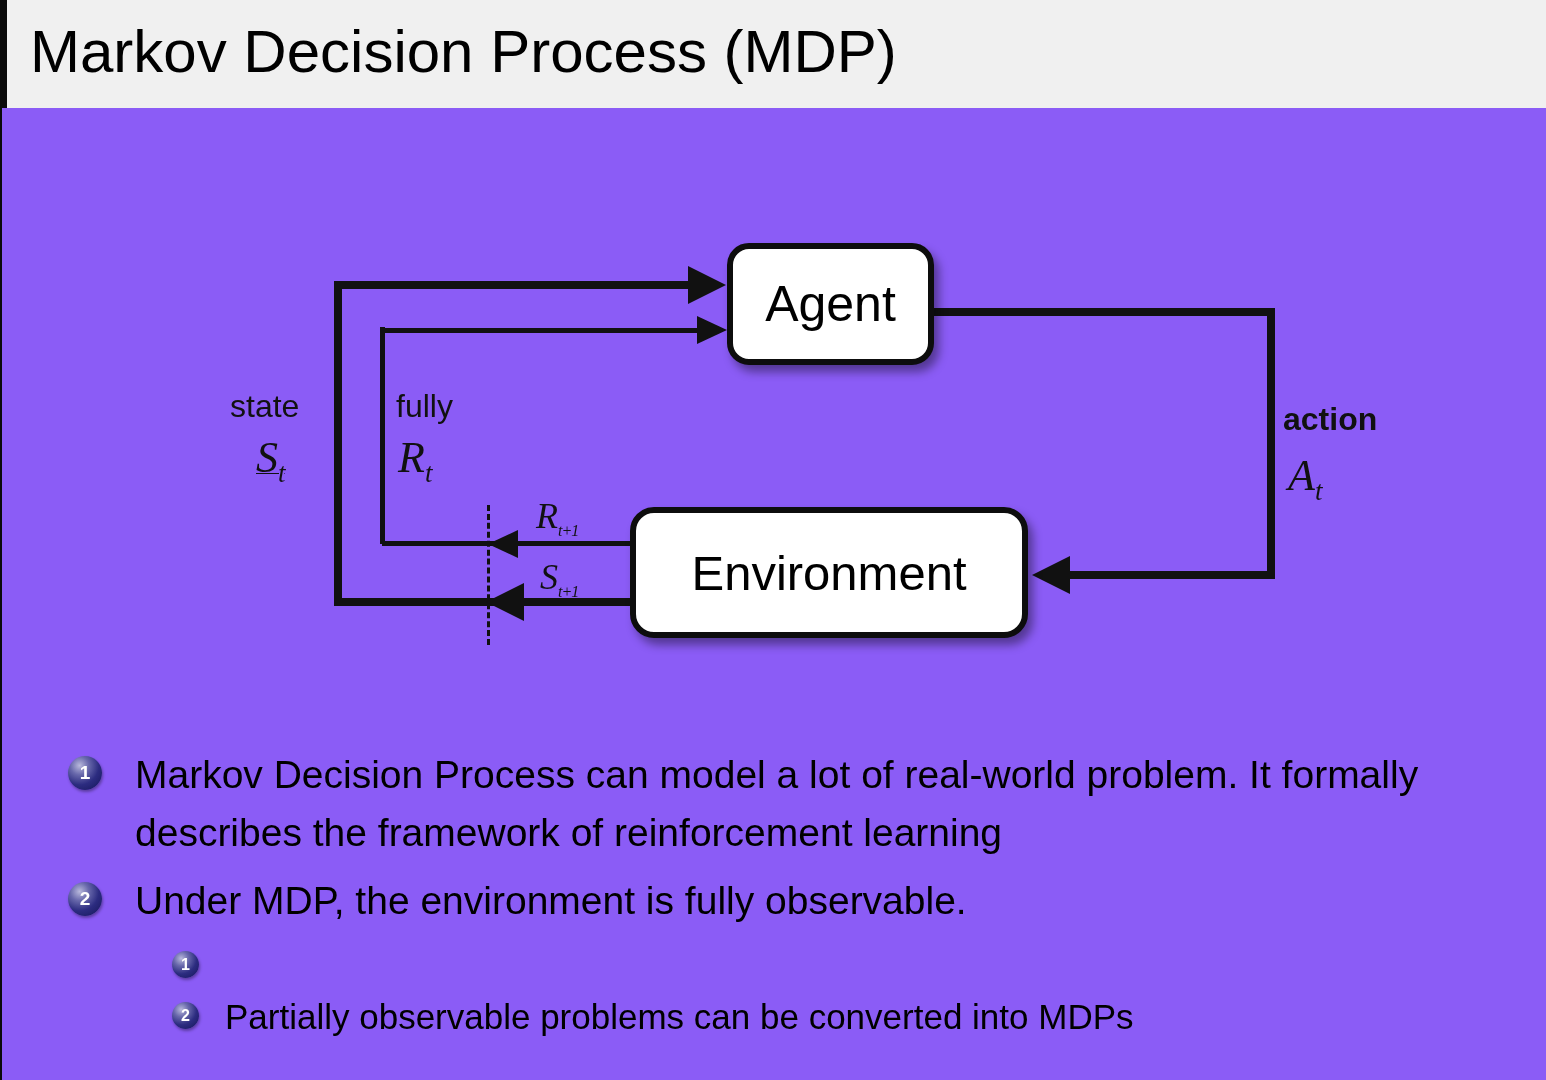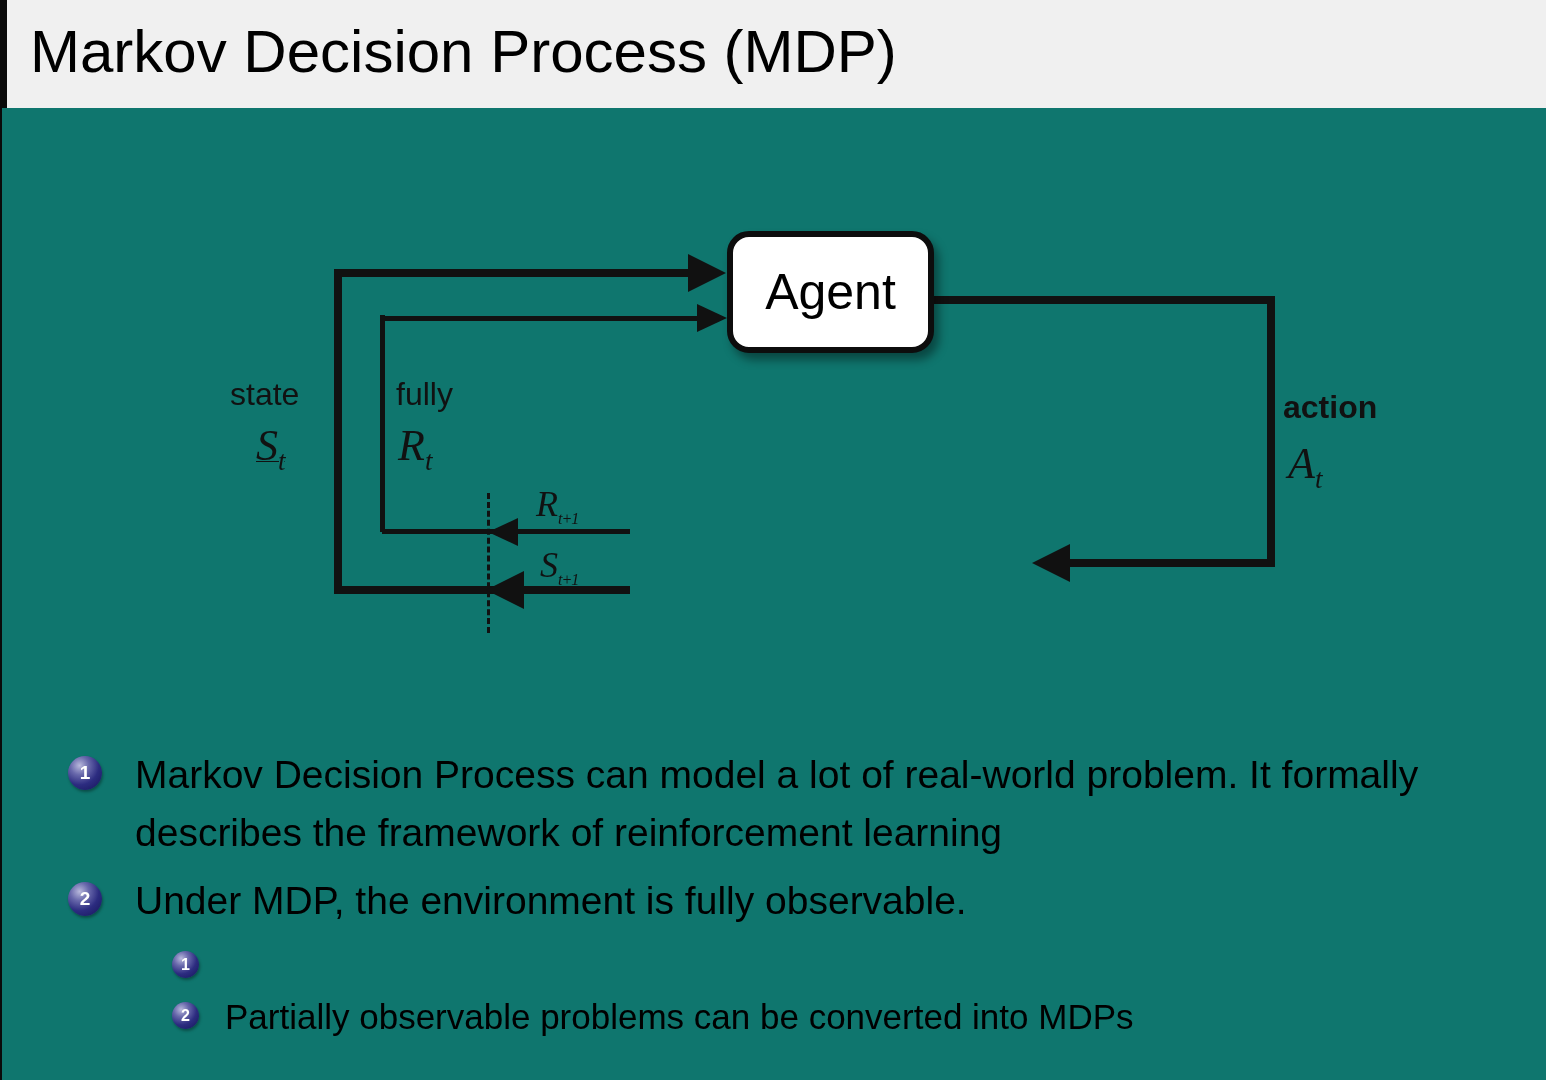--- a/index.html
+++ b/index.html
@@ -1,29 +1,29 @@
 <!DOCTYPE html>
 <html><head>
 <meta charset="utf-8">
 <style>
   html,body { margin:0; padding:0; background:#fff; }
   .slide {
     position:relative; width:1546px; height:1080px;
-    background:#0f766e; overflow:hidden;
+    background:#8b5cf6; overflow:hidden;
     font-family:"Liberation Sans", sans-serif;
     color:#000;
   }
   
   .header { position:absolute; left:0; top:0; width:1546px; height:108px; background:#f0f0f0; }
   .header-edge { position:absolute; left:0; top:0; width:7px; height:108px; background:#0a0a0a; }
   .left-edge { position:absolute; left:0; top:0; width:2px; height:1080px; background:#0a0a0a; }
   .title { position:absolute; left:30px; top:17px; font-size:60px; line-height:1.15; font-weight:500; letter-spacing:0px; }
 
   
-  .diagram { position:absolute; left:0; top:98px; width:1546px; height:600px; }
+  .diagram { position:absolute; left:0; top:110px; width:1546px; height:600px; }
   .ln { position:absolute; background:#111; }
   .dash-v { position:absolute; width:0; border-left:3px dashed #111; }
   .arr { position:absolute; width:0; height:0; }
   .arr.r-big  { border-top:19px solid transparent; border-bottom:19px solid transparent; border-left:38px solid #111; }
   .arr.r-sm   { border-top:14px solid transparent; border-bottom:14px solid transparent; border-left:30px solid #111; }
   .arr.l-big  { border-top:19px solid transparent; border-bottom:19px solid transparent; border-right:38px solid #111; }
   .arr.l-sm   { border-top:14px solid transparent; border-bottom:14px solid transparent; border-right:30px solid #111; }
 
   .node {
     position:absolute; background:#fff; border:6px solid #0d0d0d;
@@ -84,20 +84,23 @@
     <div class="ln" style="left:928px;  top:198px; width:347px; height:8px;"></div>
     <div class="ln" style="left:1267px; top:198px; width:8px;  height:271px;"></div>
     <div class="ln" style="left:1066px; top:461px; width:209px; height:8px;"></div>
     <div class="arr l-big" style="left:1032px; top:446px;"></div>
 
     <div class="dash-v" style="left:487px; top:395px; height:140px;"></div>
 
     <div class="node agent">
       <span>Agent</span>
     </div>
+    <div class="node env">
+      <span>Environment</span>
+    </div>
 
     <div class="lbl" style="left:230px; top:279px;">state</div>
     <div class="math" style="left:256px; top:322px;text-decoration:underline;"><span class="sym">S</span><span class="sub">t</span></div>
 
     <div class="lbl" style="left:396px; top:279px;">fully</div>
     <div class="math" style="left:398px; top:322px;"><span class="sym">R</span><span class="sub">t</span></div>
 
     <div class="math small" style="left:536px; top:385px;"><span class="sym">R</span><span class="sub">t+1</span></div>
     <div class="math small" style="left:540px; top:446px;"><span class="sym">S</span><span class="sub">t+1</span></div>
 

